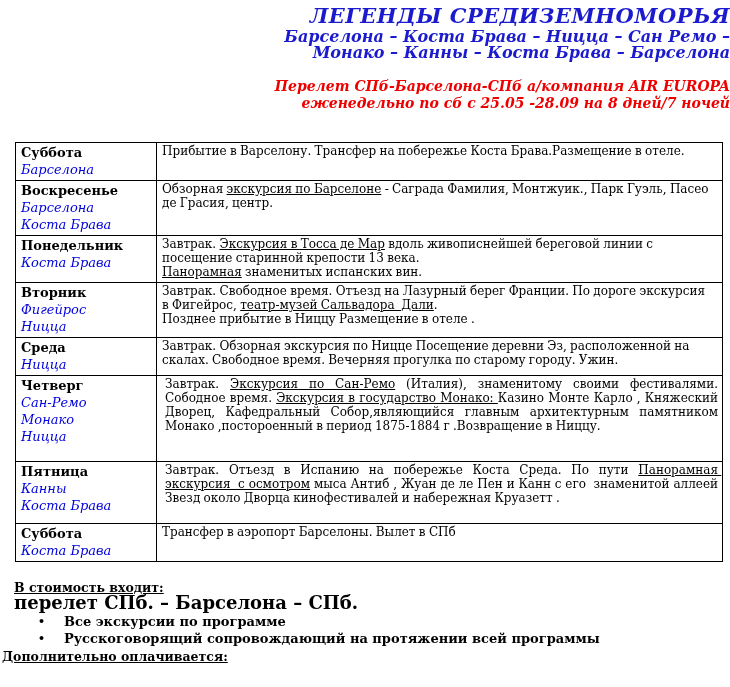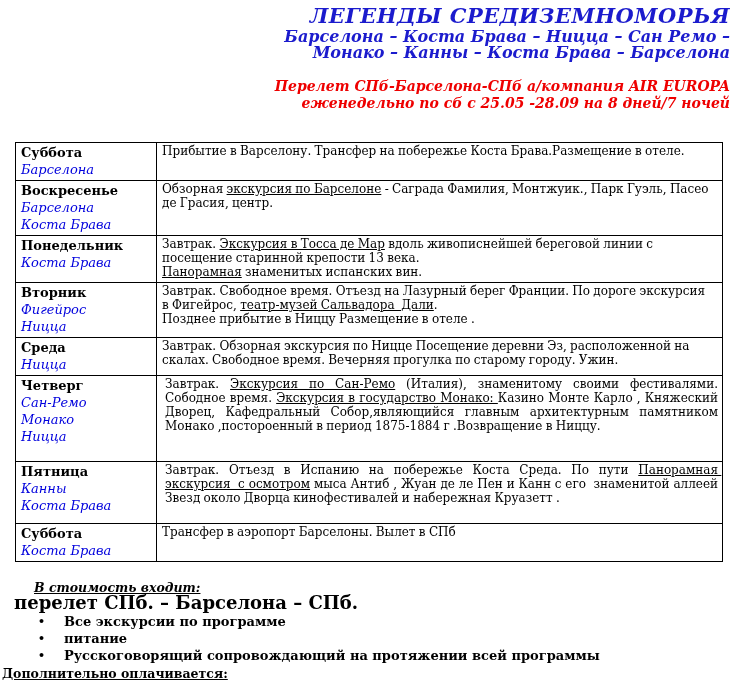--- a/index.html
+++ b/index.html
@@ -38,22 +38,22 @@
   }
   td.desc-cell.justify { text-align:justify;padding-left:8px; }
   td.desc-cell .u { text-decoration:underline; }
   td.desc-cell .i { }
   tr.r0 { height:37px; } tr.r1 { height:53px; } tr.r2 { height:44px; }
   tr.r3 { height:53px; } tr.r4 { height:31px; } tr.r5 { height:86px; }
   tr.r6 { height:62px; } tr.r7 { height:30px; }
 
   .included-section { margin:18px 0 0 14px; }
   .included-heading {
-    font-weight:bold; font-style:italic; text-decoration:underline;
-    font-size:12.5px; line-height:15px;margin-left:20px;
+    font-weight:bold; text-decoration:underline;
+    font-size:12.5px; line-height:15px;
   }
   .included-subline { font-weight:bold; font-size:18px; line-height:15px; }
   ul.bullet-list { list-style:none; margin:5px 0 0 0; padding:0; }
   ul.bullet-list li {
     position:relative; font-weight:bold; font-size:13px; line-height:14px;
     margin-bottom:3px; padding-left:50px;
   }
   ul.bullet-list li::before { content:"•"; position:absolute; left:24px; top:0; font-size:11px; }
   .extra-section { margin:1px 0 0 2px; }
   .extra-heading {
@@ -143,21 +143,20 @@
         <td class="desc-cell"><span>Трансфер в аэропорт Барселоны. Вылет в СПб</span></td>
       </tr>
     </tbody>
 </table>
 
 <div class="included-section">
   <div class="included-heading">В стоимость входит:</div>
   <div class="included-subline">перелет СПб. – Барселона – СПб.</div>
   <ul class="bullet-list">
       <li>Все экскурсии по программе</li>
-      <li>питание</li>
       <li>Русскоговорящий сопровождающий на протяжении всей программы</li>
     </ul>
 </div>
 
 <div class="extra-section">
   <div class="extra-heading">Дополнительно оплачивается:</div>
 
 </div>
 
 </body></html>

